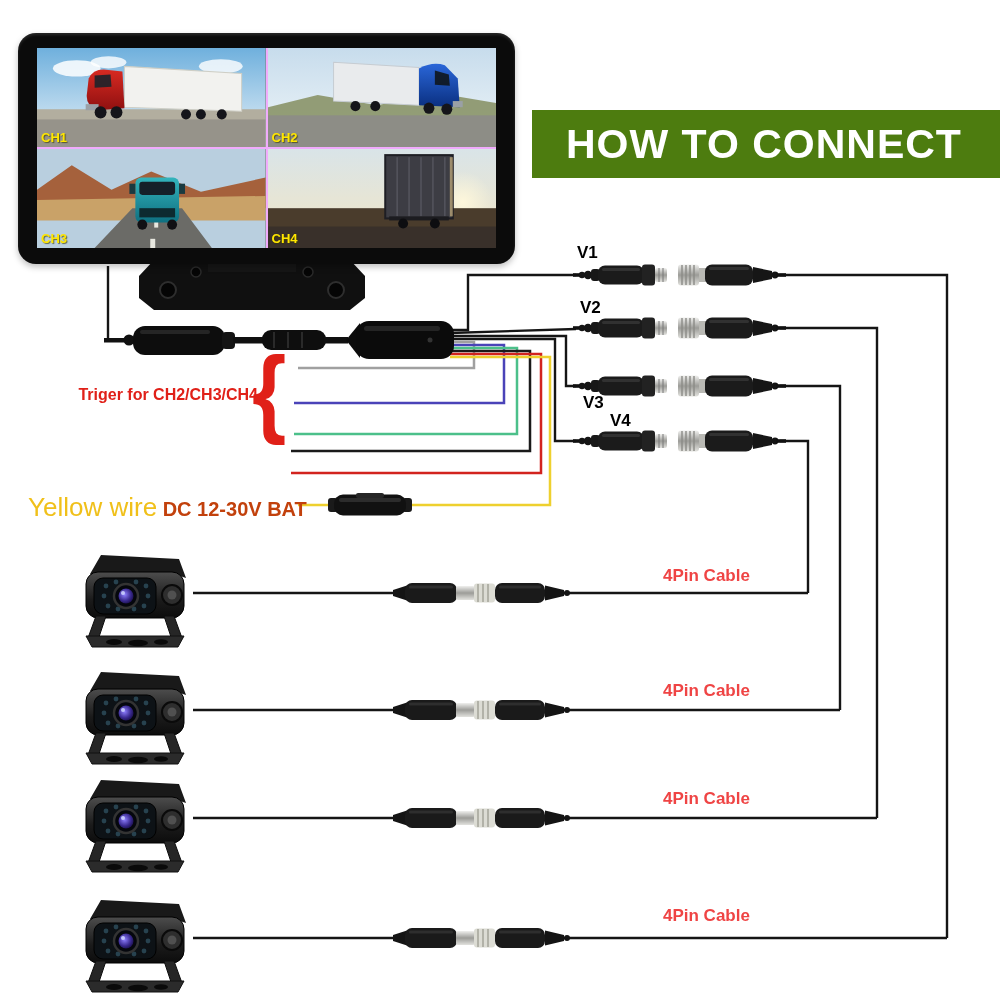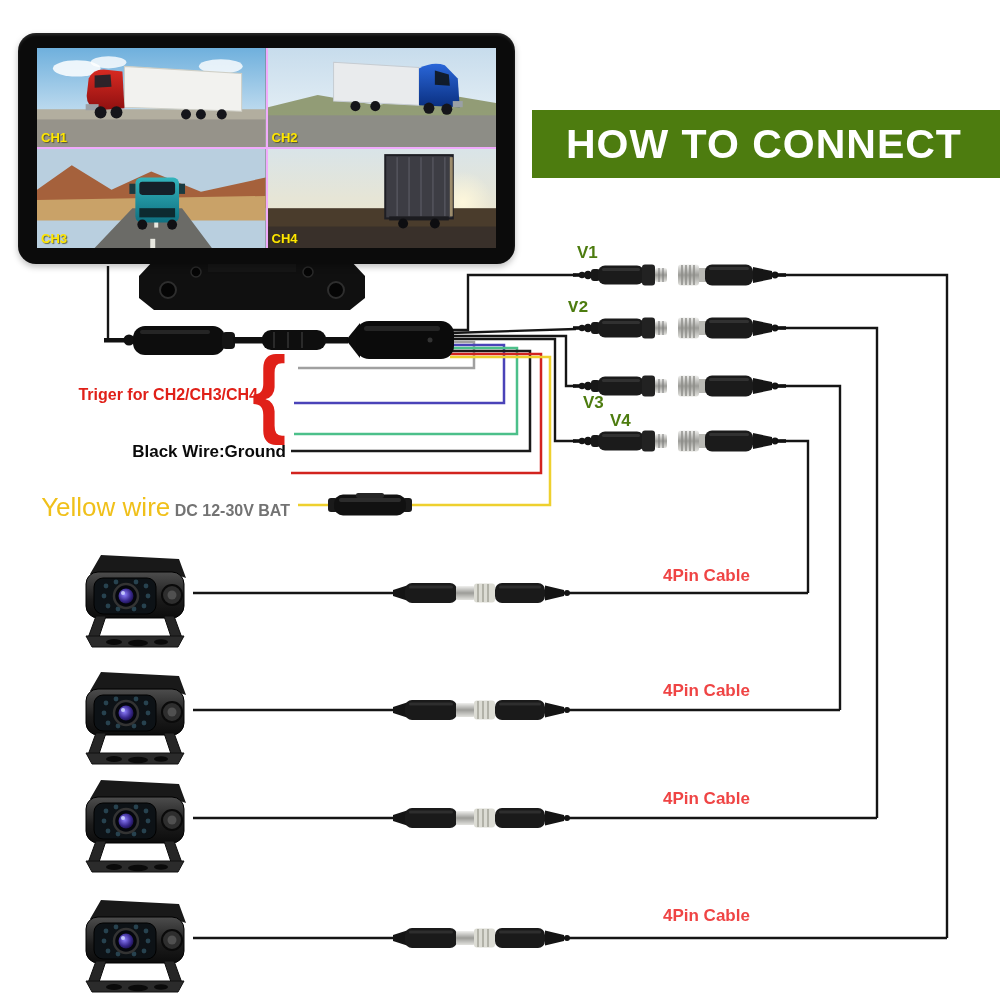--- a/index.html
+++ b/index.html
@@ -16,31 +16,31 @@
   #monitor{left:18px;top:33px;width:497px;height:231px;background:#0b0b0b;border-radius:18px;
            z-index:4;box-shadow:inset 0 2px 3px rgba(255,255,255,.12), 0 3px 6px rgba(0,0,0,.25);}
   #screen{position:absolute;left:19px;top:15px;width:459px;height:200px;background:#f0abfc;
           display:grid;grid-template-columns:1fr 1fr;grid-template-rows:1fr 1fr;gap:2px;}
   .quad{position:relative;overflow:hidden;background:#777;}
   .quad svg{display:block;width:100%;height:100%;}
   .chlabel{position:absolute;left:4px;bottom:2px;color:#ffe600;font-size:13px;font-weight:700;
            text-shadow:1px 1px 1px rgba(60,60,0,.7);}
 
   
-  .vlabel{font-size:17px;font-weight:700;color:#4d7c0f;z-index:5;}
+  .vlabel{font-size:17px;font-weight:700;color:#000000;z-index:5;}
   .cablelabel{font-size:17px;font-weight:700;color:#ef4444;z-index:5;}
   .wlabel{z-index:5;white-space:nowrap;}
   #lbl-trigger{left:58px;top:386px;width:200px;text-align:right;font-size:16px;font-weight:700;color:#e02018;}
   #brace{left:250px;top:336px;font-size:98px;font-weight:700;color:#e02018;line-height:110px;
          transform:scaleX(.9);z-index:5;}
   #lbl-ground{left:58px;top:442px;width:228px;text-align:right;font-size:17px;font-weight:700;color:#0a0a0a;}
   #lbl-acc{left:58px;top:464px;width:228px;text-align:right;font-size:17px;font-weight:700;color:#e02018;}
   #lbl-bat{left:28px;top:492px;width:262px;text-align:right;color:#f0c01a;}
   #lbl-bat .big{font-size:26px;font-weight:400;}
-  #lbl-bat .small{font-size:16px;font-weight:700;color:#737373;}
+  #lbl-bat .small{font-size:20px;font-weight:700;color:#c2410c;}
 
   #wiring{left:0;top:0;z-index:2;}
   #standsvg{left:138px;top:256px;z-index:3;}
 </style>
 </head>
 <body>
 
 <div id="stage">
 
   <div id="banner" class="abs">
@@ -341,27 +341,26 @@
     <use href="#pair-joined" x="393" y="805" width="180" height="26"></use>
     <use href="#pair-joined" x="393" y="925" width="180" height="26"></use>
 
     <use href="#camera" x="80" y="548" width="115" height="100"></use>
     <use href="#camera" x="80" y="665" width="115" height="100"></use>
     <use href="#camera" x="80" y="773" width="115" height="100"></use>
     <use href="#camera" x="80" y="893" width="115" height="100"></use>
   </svg>
 
   <div class="abs vlabel" style="left:577px;top:243px;">V1</div>
-  <div class="abs vlabel" style="left:568px;top:298px;font-family:Liberation Mono, monospace;">V2</div>
+  <div class="abs vlabel" style="left:580px;top:298px;">V2</div>
   <div class="abs vlabel" style="left:583px;top:356px;margin-top:37px;">V3</div>
   <div class="abs vlabel" style="left:610px;top:411px;">V4</div>
 
   <div class="abs wlabel" id="lbl-trigger">Triger for CH2/CH3/CH4</div>
   <div class="abs" id="brace">{</div>
-  <div class="abs wlabel" id="lbl-ground">Black Wire:Ground</div>
   <div class="abs wlabel" id="lbl-bat">
     <span class="big">Yellow wire</span><span class="small"> DC 12-30V BAT</span>
   </div>
 
   <div class="abs cablelabel" style="left:663px;top:566px;">4Pin Cable</div>
   <div class="abs cablelabel" style="left:663px;top:681px;">4Pin Cable</div>
   <div class="abs cablelabel" style="left:663px;top:789px;">4Pin Cable</div>
   <div class="abs cablelabel" style="left:663px;top:906px;">4Pin Cable</div>
 
 </div>

